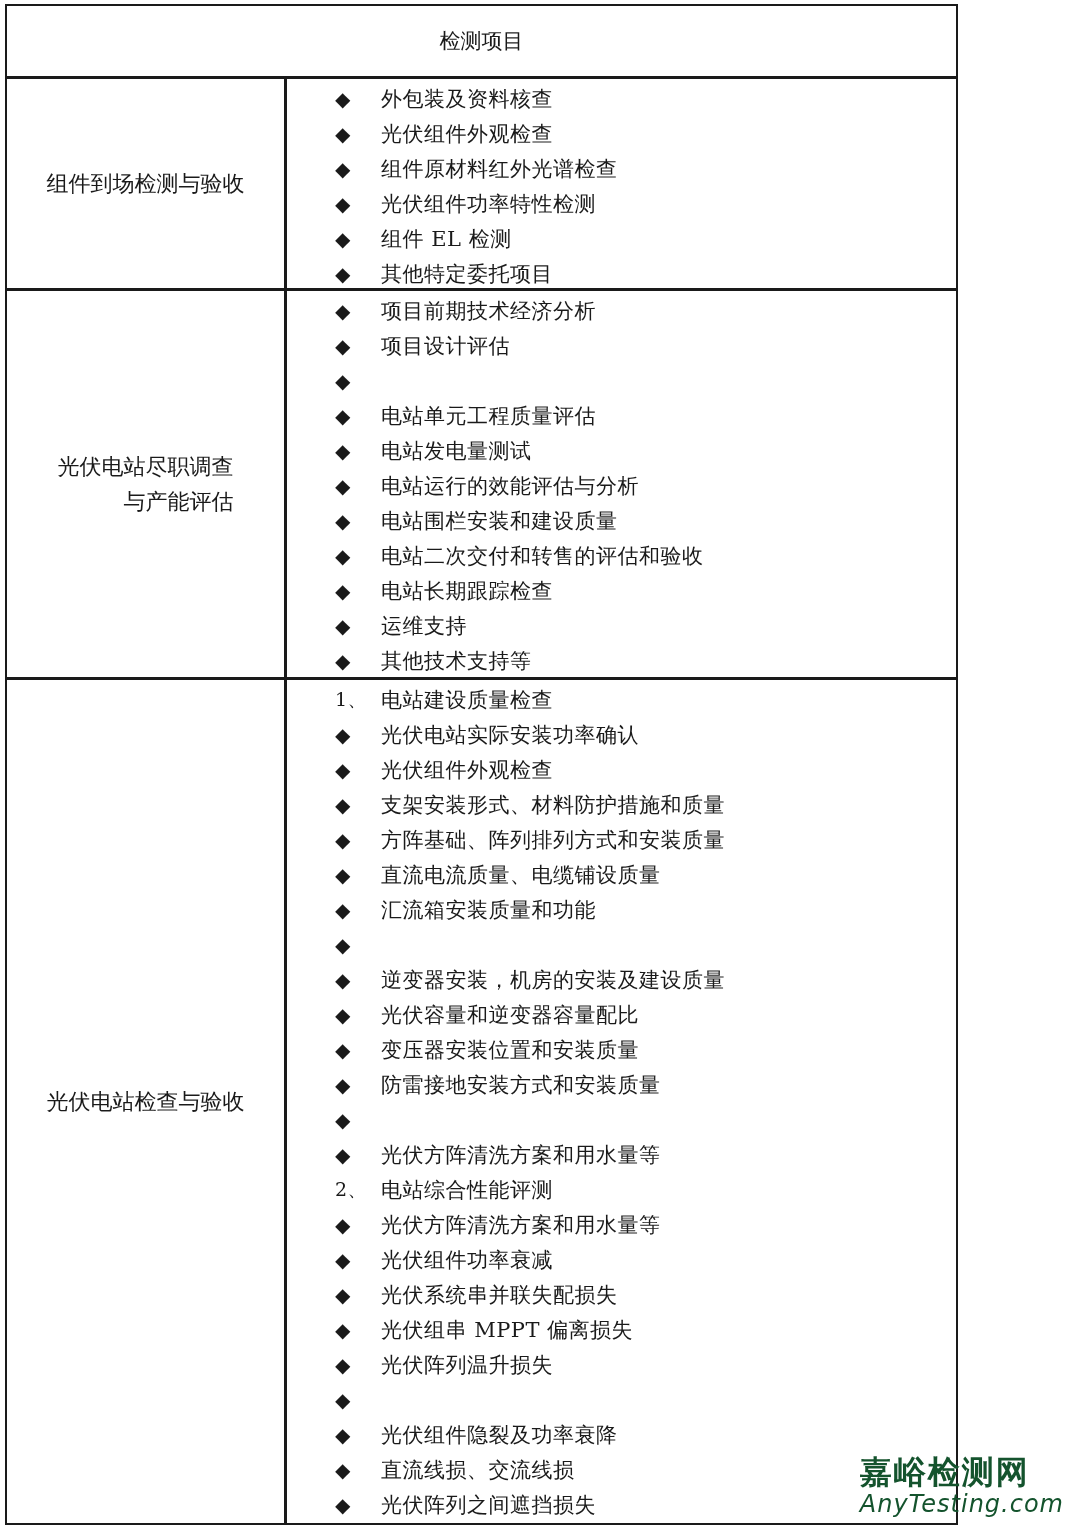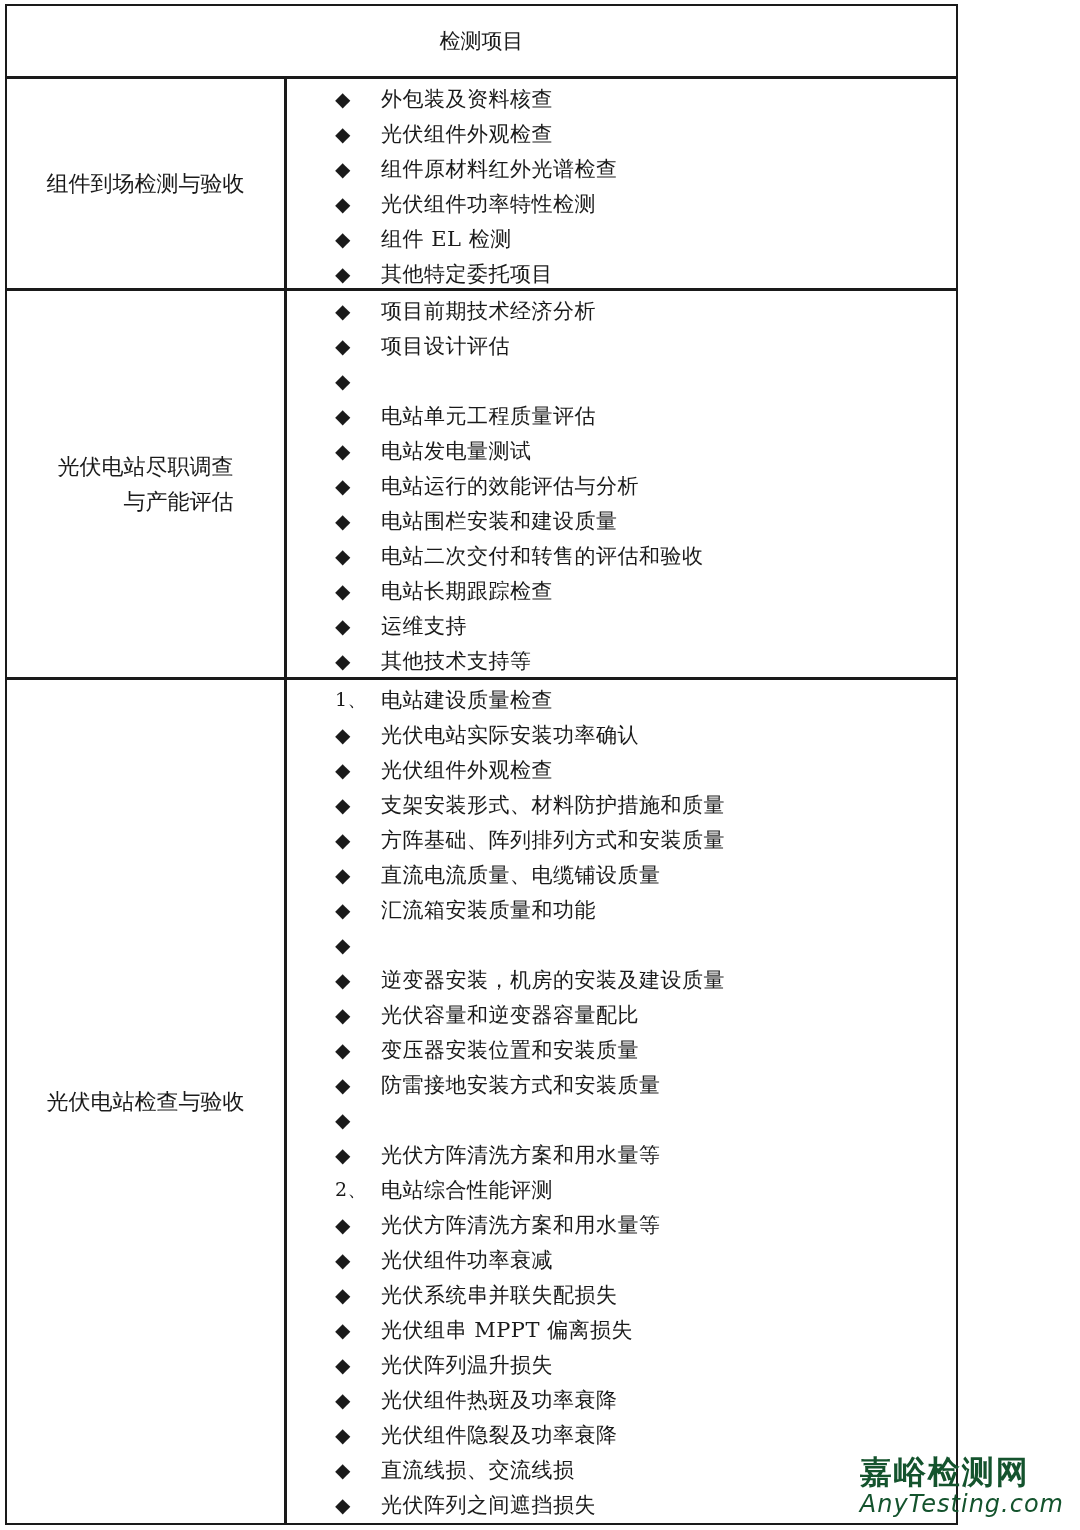--- a/index.html
+++ b/index.html
@@ -192,21 +192,20 @@
         <div class="item">
           <span class="mark">◆</span>
           <span class="txt">光伏组串 MPPT 偏离损失</span>
         </div>
         <div class="item">
           <span class="mark">◆</span>
           <span class="txt">光伏阵列温升损失</span>
         </div>
         <div class="item">
           <span class="mark">◆</span>
-          <span class="txt">光伏组件热斑及功率衰降</span>
         </div>
         <div class="item">
           <span class="mark">◆</span>
           <span class="txt">光伏组件隐裂及功率衰降</span>
         </div>
         <div class="item">
           <span class="mark">◆</span>
           <span class="txt">直流线损、交流线损</span>
         </div>
         <div class="item">

